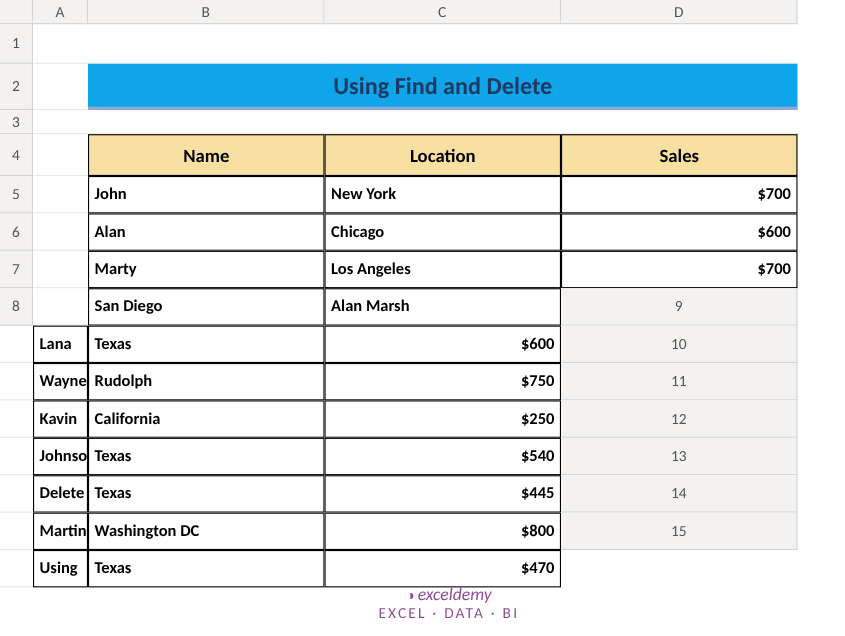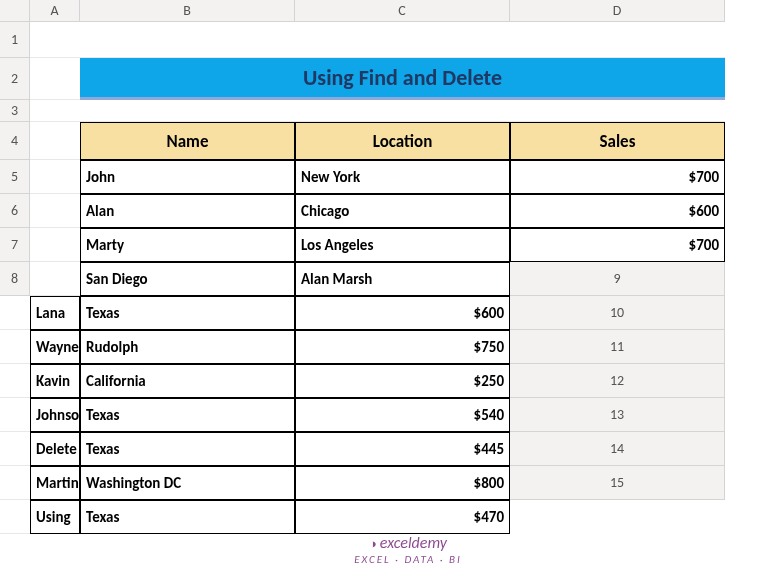--- a/index.html
+++ b/index.html
@@ -87,21 +87,21 @@
   left: 50%;
   transform: translateX(-50%);
   color: #701a75;
   font-size: 13px;
   opacity: 0.8;
   text-align: center;
   line-height: 1.1;
   margin-left: 24px;
 }
 .watermark .brand { font-size: 16px; font-style: italic; font-weight: 500; }
-.watermark .tag { font-size: 11px; letter-spacing: 2px; font-style: italic; }
+.watermark .tag { font-size: 14px; letter-spacing: 2px; }
 </style>
 </head>
 <body>
 
 <div class="sheet">
 
   <div class="corner"></div>
   <div class="col-header">A</div>
   <div class="col-header">B</div>
   <div class="col-header">C</div>

